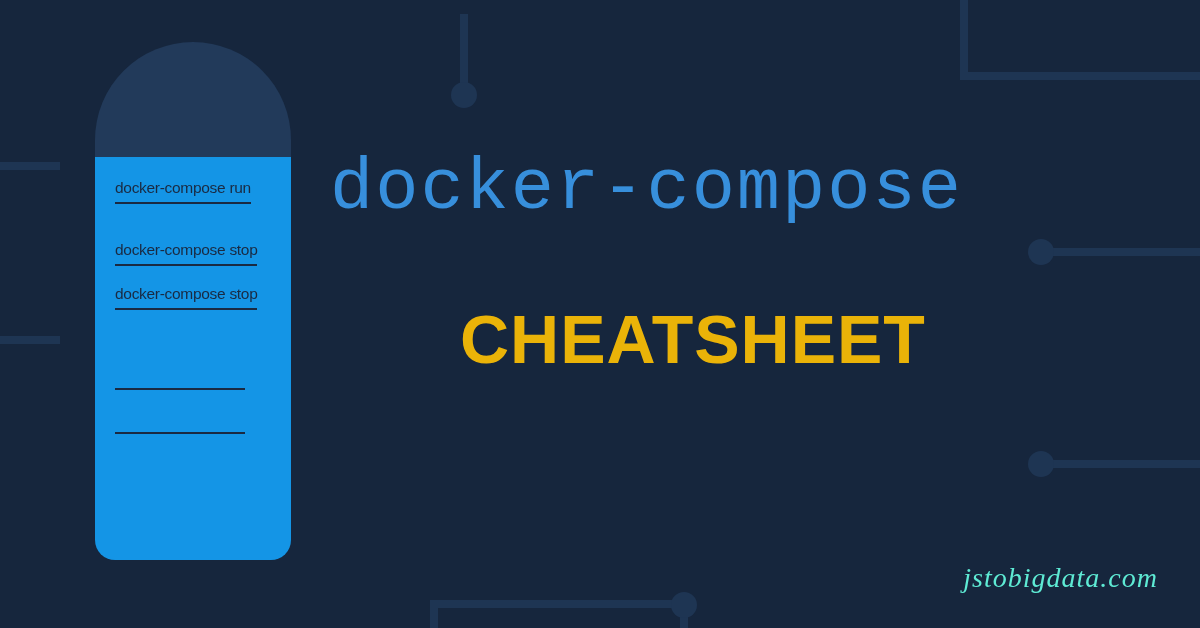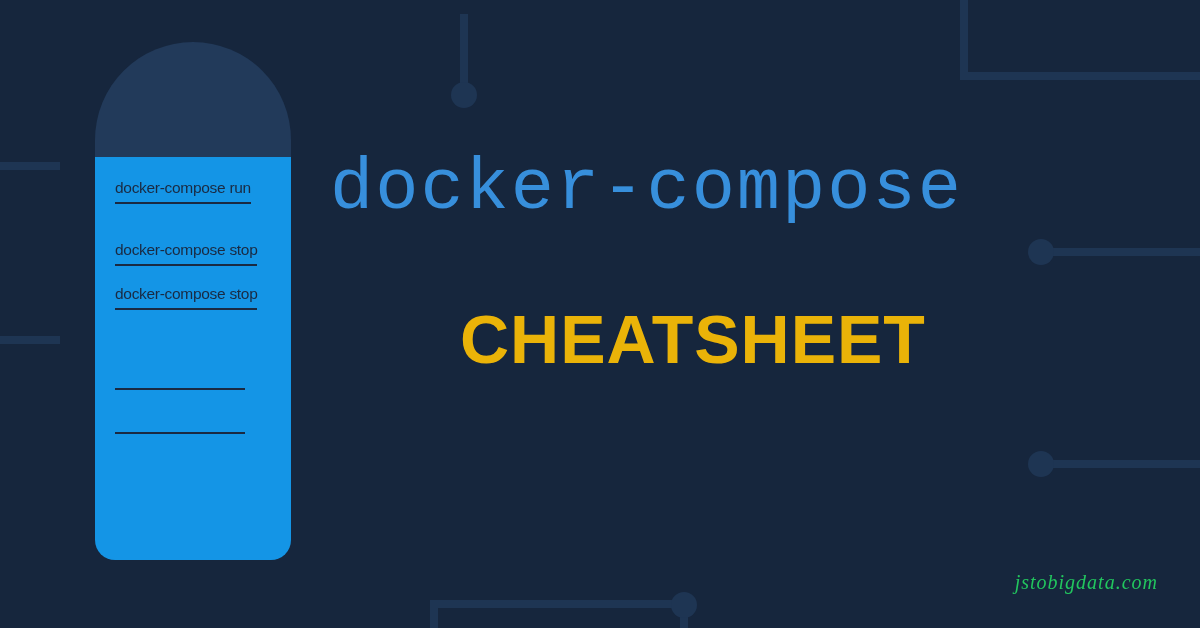--- a/index.html
+++ b/index.html
@@ -71,22 +71,22 @@
   color: #eab308;
   font-size: 68px;
   font-weight: 800;
   letter-spacing: 1px;
   font-family: -apple-system, "Segoe UI", Arial, sans-serif;
 }
 .watermark {
   position: absolute;
   right: 42px;
   bottom: 34px;
-  color: #22c55e;
-  font-size: 20px;
+  color: #5eead4;
+  font-size: 28px;
   font-style: italic;
   font-family: "Brush Script MT", "Segoe Script", cursive;
   letter-spacing: 1px;
 }
 </style>
 </head>
 <body>
 
 <div class="circuit-line" style="left:-40px; top:162px; width:100px; height:8px;"></div>
 <div class="circuit-line" style="left:-40px; top:336px; width:100px; height:8px;"></div>

